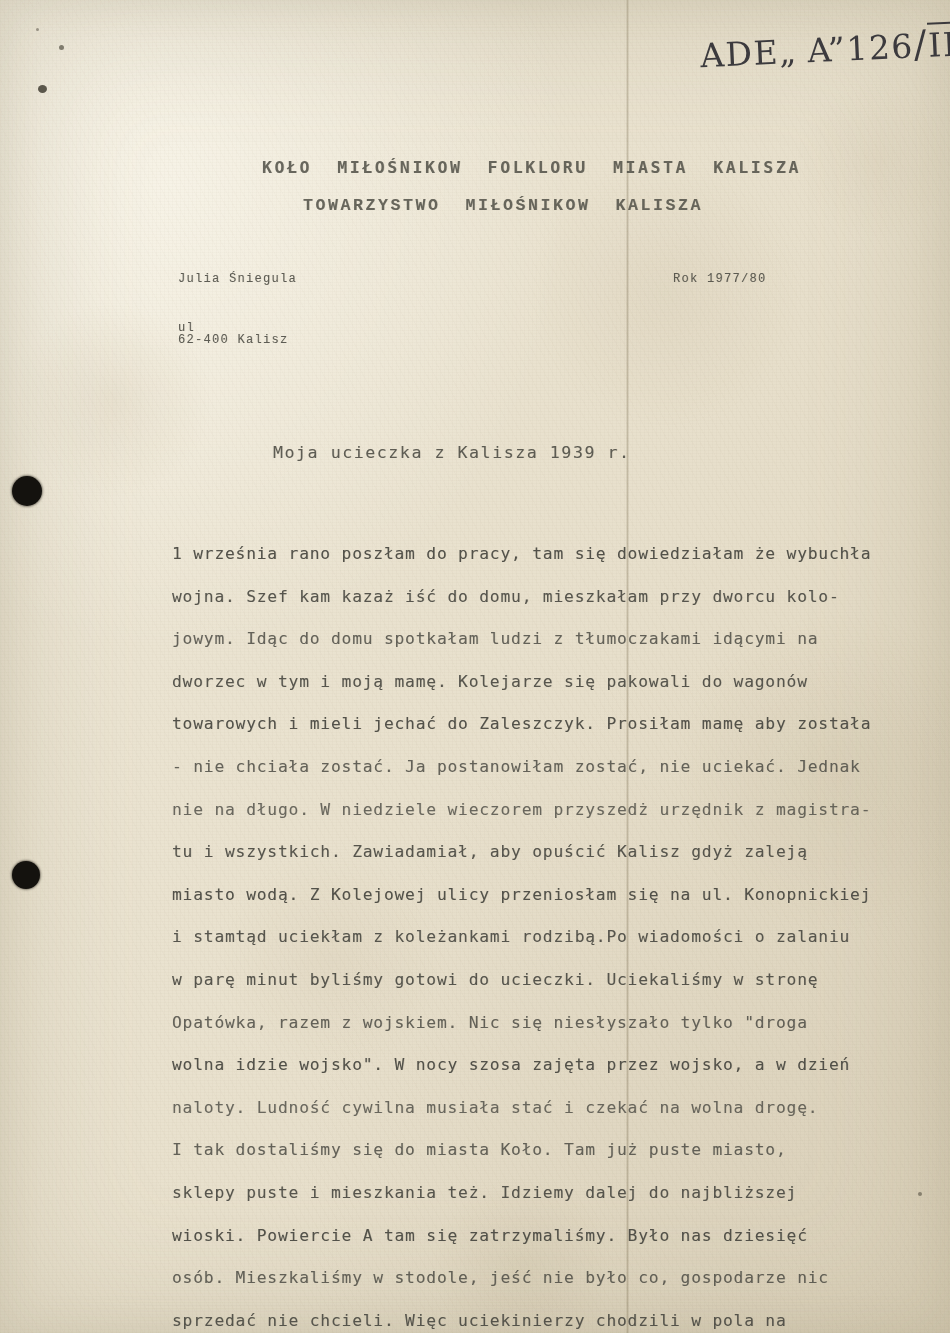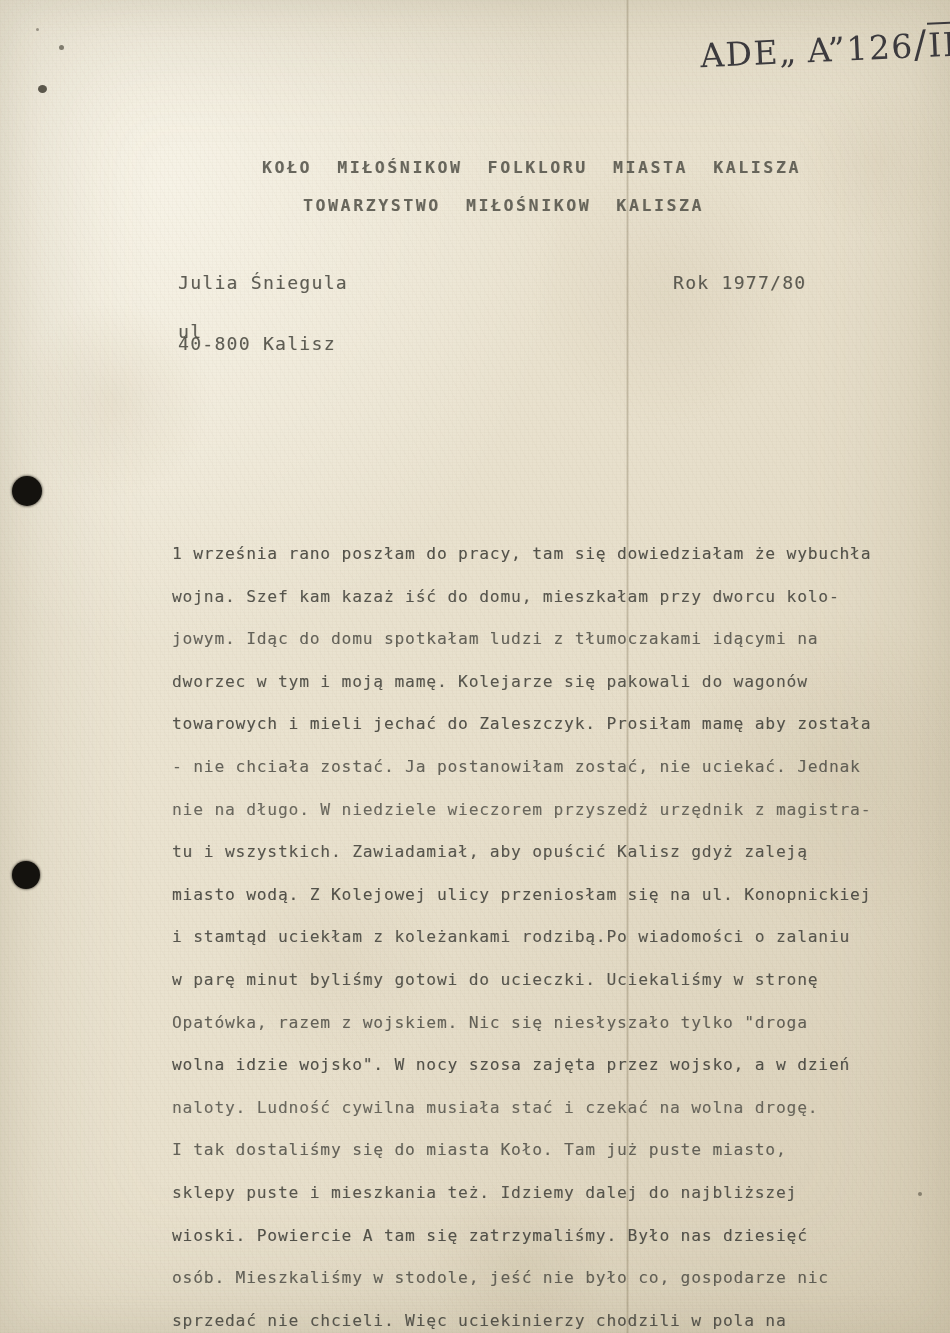--- a/index.html
+++ b/index.html
@@ -119,28 +119,29 @@
 
   .org-title {
     position: absolute;
     font-size: 16.5px;
     letter-spacing: 2.6px;
     color: #55544b;
     font-weight: 700;
     opacity: 0.88;
   }
   #org1 { left: 262px; top: 158px; }
-  #org2 { left: 303px; top: 196px; }
+  #org2 { left: 303px; top: 196px; font-family: Liberation Mono, monospace; }
 
   .addr-line {
     position: absolute;
-    font-size: 18px;
+    font-size: 12px;
     letter-spacing: 1.3px;
     color: #4e4d45;
     opacity: 0.9;
+    font-family: Liberation Mono, monospace;
   }
   #addr0 { left: 178px; top: 272px; }
   #addr1 { left: 178px; top: 321px; }
   #addr2 { left: 178px; top: 333px; }
   #year  { left: 673px; top: 272px; }
 
   #doc-title {
     position: absolute;
     left: 273px;
     top: 443px;
@@ -186,23 +187,24 @@
   <div class="hole" style="left:12px; top:476px;"></div>
   <div class="hole" style="left:12px; top:861px; width:28px; height:28px;"></div>
 
   <div class="handmark"><span>ADE„</span><span style="display:inline-block;width:10px;"></span><span>A”126</span><span class="slash">/</span><span class="over">III</span></div>
 
   <div class="tw org-title" id="org1">KOŁO  MIŁOŚNIKOW  FOLKLORU  MIASTA  KALISZA</div>
   <div class="tw org-title" id="org2">TOWARZYSTWO  MIŁOŚNIKOW  KALISZA</div>
 
   <div class="tw addr-line" id="addr0">Julia Śniegula</div>
   <div class="tw addr-line" id="addr1">ul</div>
-  <div class="tw addr-line" id="addr2">40-800 Kalisz</div>
+  <div class="tw addr-line" id="addr2">62-400 Kalisz</div>
   <div class="tw addr-line" id="year">Rok 1977/80</div>
 
+  <div class="tw" id="doc-title">Moja ucieczka z Kalisza 1939 r.</div>
 
   <div id="body">
       <div class="tw bl">1 września rano poszłam do pracy, tam się dowiedziałam że wybuchła</div>
       <div class="tw bl">wojna. Szef kam kazaż iść do domu, mieszkałam przy dworcu kolo-</div>
       <div class="tw bl">jowym. Idąc do domu spotkałam ludzi z tłumoczakami idącymi na</div>
       <div class="tw bl">dworzec w tym i moją mamę. Kolejarze się pakowali do wagonów</div>
       <div class="tw bl">towarowych i mieli jechać do Zaleszczyk. Prosiłam mamę aby została</div>
       <div class="tw bl">- nie chciała zostać. Ja postanowiłam zostać, nie uciekać. Jednak</div>
       <div class="tw bl">nie na długo. W niedziele wieczorem przyszedż urzędnik z magistra-</div>
       <div class="tw bl">tu i wszystkich. Zawiadamiał, aby opuścić Kalisz gdyż zaleją</div>

